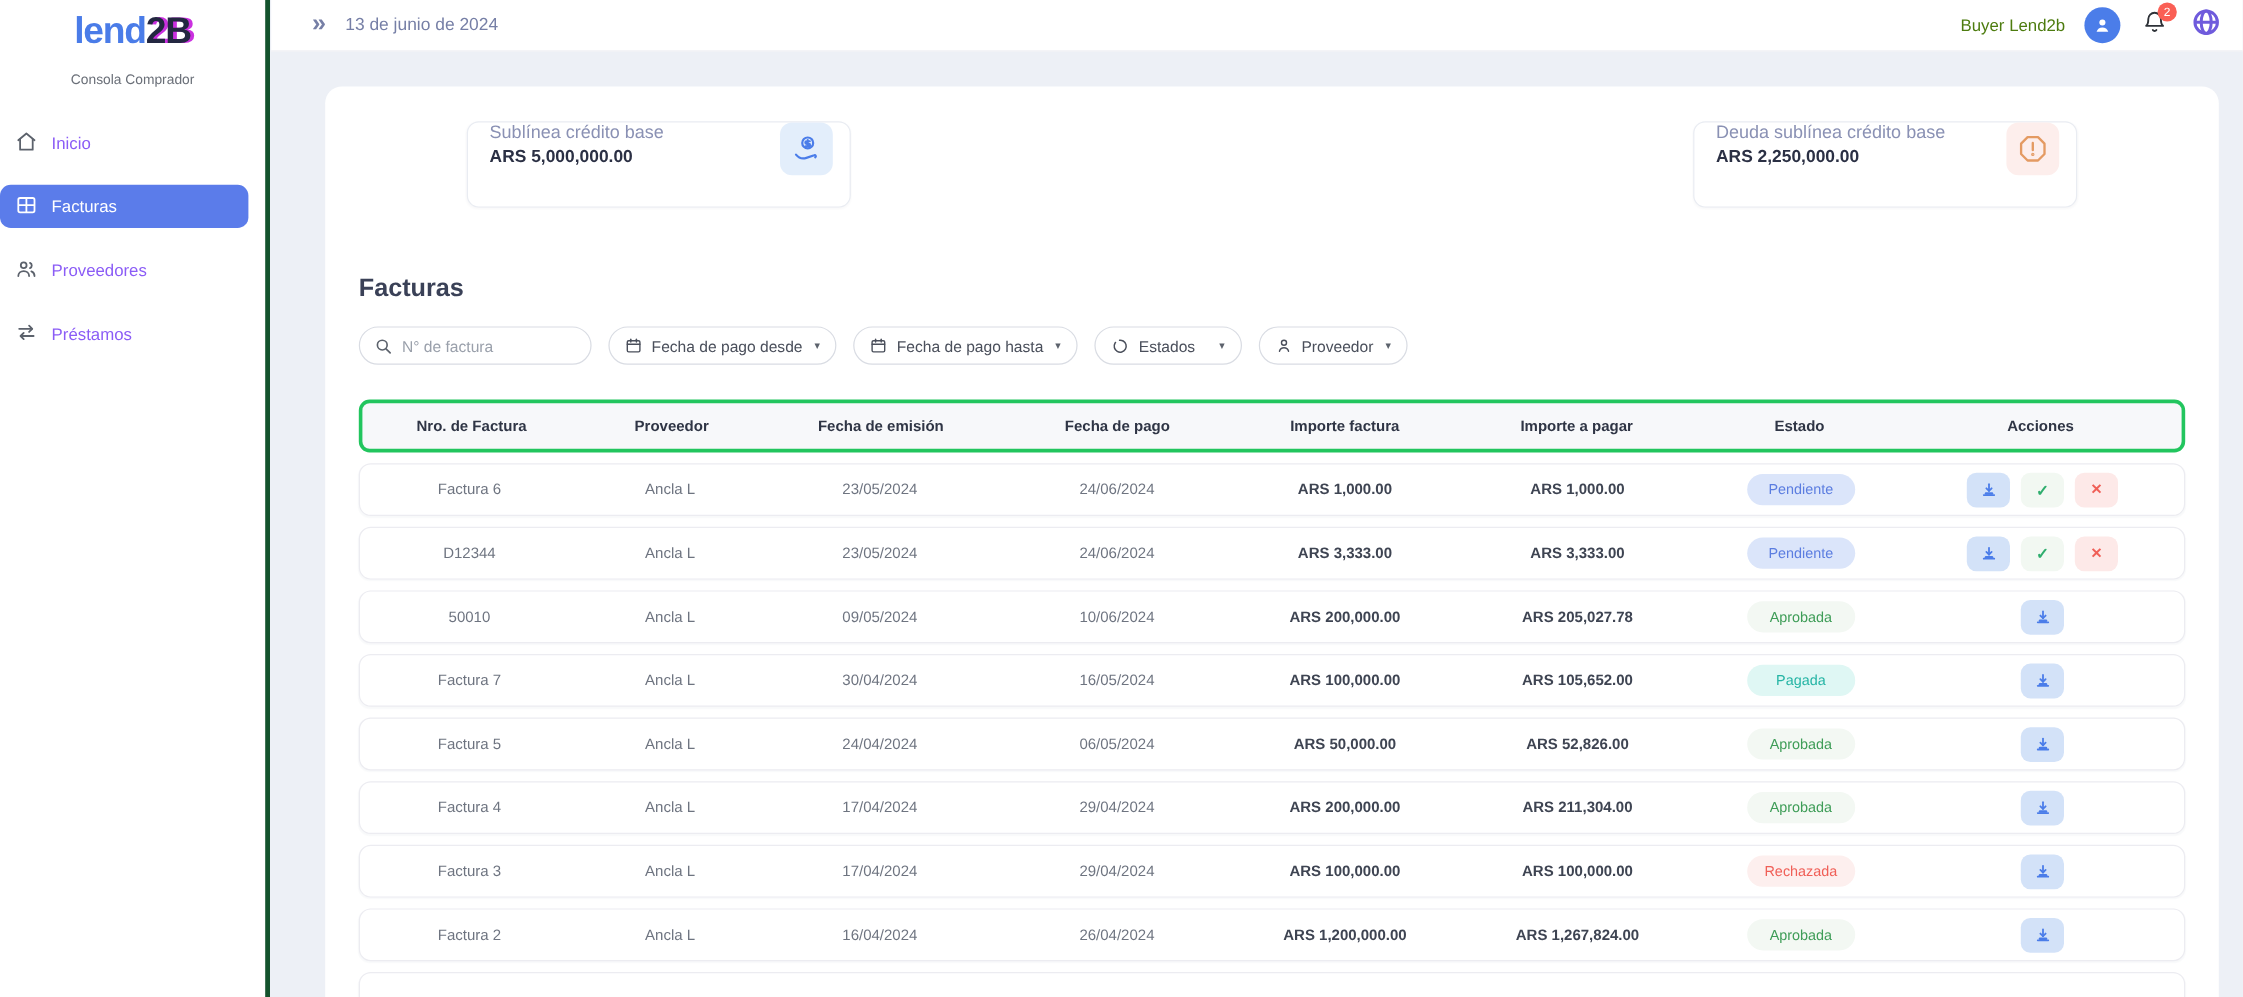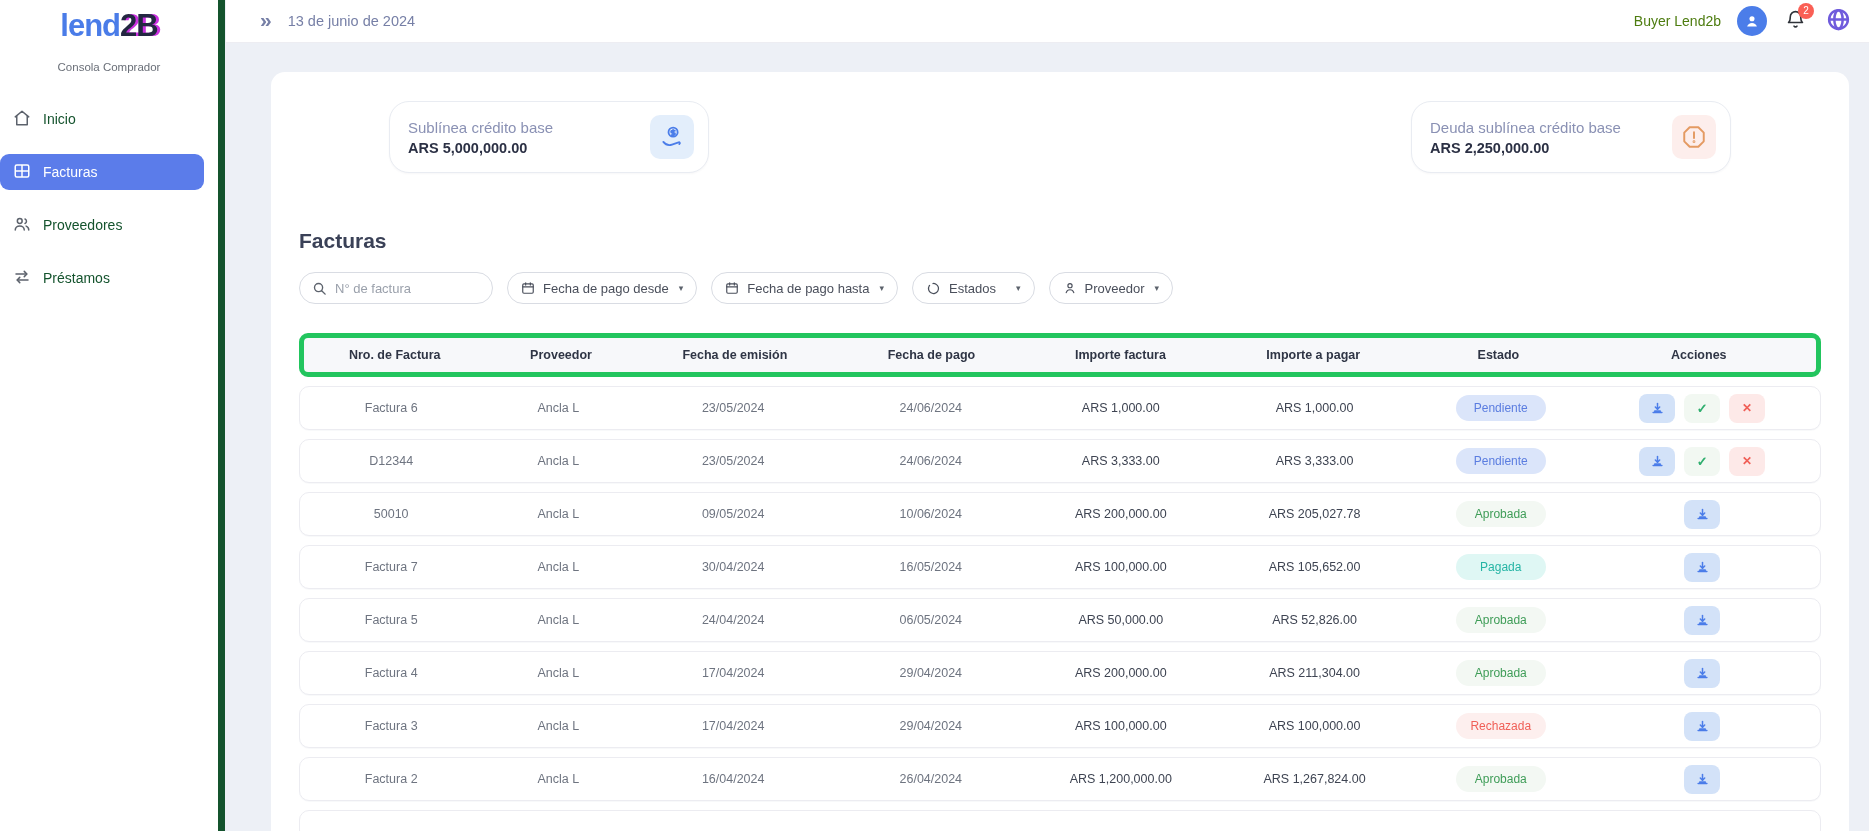--- a/index.html
+++ b/index.html
@@ -1,70 +1,70 @@
 <!DOCTYPE html>
 <html><head>
 <meta charset="utf-8">
 <style>
   * { margin:0; padding:0; box-sizing:border-box; }
   html,body { width:1869px; height:831px; overflow:hidden; font-family:"Liberation Sans", sans-serif; background:#edf0f6; }
   .app { position:relative; width:1869px; height:831px; }
 
   
-  .sidebar { position:absolute; left:0; top:0; width:225px; height:831px; background:#ffffff; border-right:7px solid #14532d; z-index:3; }
+  .sidebar { position:absolute; left:0; top:0; width:225px; height:831px; background:#ffffff; border-right:4px solid #14532d; z-index:3; }
   .brand { text-align:center; padding-top:8px; }
   .logo { font-size:31px; font-weight:bold; letter-spacing:-1px; }
   .logo .lend { color:#4a7ce8; }
   .logo .twob { color:#232741; text-shadow:3px 0 0 #cb30e0; }
   .brand-sub { font-size:11.5px; color:#6a6f78; margin-top:17px; }
   .nav { margin-top:28px; }
-  .nav-item { display:flex; align-items:center; gap:12px; height:36px; margin:0 14px 17px 0; padding-left:13px; border-radius:9px; color:#14532d; font-size:14px; cursor:pointer; }
+  .nav-item { display:flex; align-items:center; gap:12px; height:36px; margin:0 14px 17px 0; padding-left:13px; border-radius:9px; color:#8b5cf6; font-size:14px; cursor:pointer; }
   .nav-item svg { flex:0 0 18px; stroke:#5c626c; }
   .nav-item.active { background:#5b7cea; color:#ffffff; }
   .nav-item.active svg { stroke:#ffffff; }
 
   
   .topbar { position:absolute; left:226px; top:0; width:1643px; height:43px; background:#ffffff; border-bottom:1px solid #ededf2; display:flex; align-items:center; padding:0 18px 0 34px; z-index:2; }
   .collapse { font-size:21px; color:#767fa6; font-weight:bold; cursor:pointer; line-height:1; margin-top:-4px; }
   .topdate { margin-left:16px; font-size:14.5px; color:#767fa6; }
   .topspacer { flex:1; }
   .username { font-size:14px; color:#4d7c0f; margin-right:16px; }
   .avatar { width:30px; height:30px; border-radius:50%; background:#4b7de9; display:flex; align-items:center; justify-content:center; margin-right:18px; cursor:pointer; }
   .bellwrap { position:relative; margin-right:20px; cursor:pointer; }
   .bellbadge { position:absolute; top:-6px; right:-8px; min-width:16px; height:16px; border-radius:50%; background:#fa5f55; color:#fff; font-size:10px; display:flex; align-items:center; justify-content:center; }
 
   
   .main { position:absolute; left:271px; top:72px; width:1578px; height:900px; background:#ffffff; border-radius:14px; padding:29px 28px 0 28px; }
 
   
   .cards { display:flex; justify-content:space-between; padding:0 90px; }
-  .card { width:320px; height:72px; background:#fff; border:1px solid #e9ecf2; border-radius:20px; box-shadow:0 1px 2px rgba(40,50,80,.04); display:flex; align-items:center; justify-content:space-between; padding:0 14px 0 18px; }
+  .card { width:320px; height:72px; background:#fff; border:1px solid #e9ecf2; border-radius:10px; box-shadow:0 1px 2px rgba(40,50,80,.04); display:flex; justify-content:space-between; padding:0 14px 0 18px; }
   .card-title { font-size:15px; color:#8a91b4; margin-bottom:4px; }
   .card-value { font-size:14.5px; font-weight:bold; color:#2b3044; }
   .card-icon { width:44px; height:44px; border-radius:10px; display:flex; align-items:center; justify-content:center; }
   .ci-blue { background:#e3eefb; }
   .ci-green { background:#dcf2e8; }
   .ci-red { background:#fdeeec; }
 
   
   .section-title { margin-top:56px; font-size:21px; font-weight:600; color:#3a4157; }
   .filters { display:flex; gap:14px; margin-top:19px; align-items:center; }
   .search-pill { display:flex; align-items:center; gap:8px; width:194px; height:32px; border:1px solid #d9dce3; border-radius:16px; padding:0 12px; background:#fff; }
   .search-pill input { border:none; outline:none; width:140px; font-size:13px; color:#4a4f5b; font-family:"Liberation Sans", sans-serif; }
   .search-pill input::placeholder { color:#9aa0ab; }
   .fbtn { display:flex; align-items:center; gap:8px; height:32px; border:1px solid #d9dce3; border-radius:16px; background:#fff; padding:0 13px; font-size:13px; color:#4a4f5b; cursor:pointer; font-family:"Liberation Sans", sans-serif; }
   .caret { font-size:9px; color:#5c626c; margin-left:2px; }
 
   
   .tableWrap { margin-top:29px; }
-  .thead { display:flex; align-items:center; height:44px; background:#f7f8fa; border:5px solid #22c55e; border-radius:9px; }
+  .thead { display:flex; align-items:center; height:44px; background:#f7f8fa; border:3px solid #22c55e; border-radius:9px; }
   .th { font-size:12.5px; font-weight:bold; color:#2f3545; text-align:center; }
   .trow { display:flex; align-items:center; height:44px; background:#fff; border:1px solid #ececf1; border-radius:10px; margin-top:9px; box-shadow:0 1px 1px rgba(40,50,80,.03); }
   .td { font-size:12.5px; color:#6e7480; text-align:center; }
-  .td.amount { color:#3e4452; font-weight:400; }
+  .td.amount { color:#3e4452; font-weight:700; }
   .c0{width:12%;} .c1{width:10%;} .c2{width:13%;} .c3{width:13%;} .c4{width:12%;} .c5{width:13.5%;} .c6{width:11%;} .c7{width:15.5%;}
   .badge { display:inline-block; min-width:90px; padding:6px 14px; border-radius:14px; font-size:12px; }
   .badge.pendiente { background:#dbe5fa; color:#5b7de0; }
   .badge.aprobada { background:#f3f8f3; color:#3f9d58; }
   .badge.pagada { background:#dff7f4; color:#26b5a5; }
   .badge.rechazada { background:#fdefee; color:#f05f57; }
   .actions { display:flex; align-items:center; justify-content:center; gap:9px; }
   .abtn { border:none; width:36px; height:29px; border-radius:8px; display:flex; align-items:center; justify-content:center; cursor:pointer; }
   .abtn.download { background:#d3e2f8; }
   .abtn.approve { background:#f2f8f2; color:#2fae6e; font-size:13px; font-weight:bold; }

